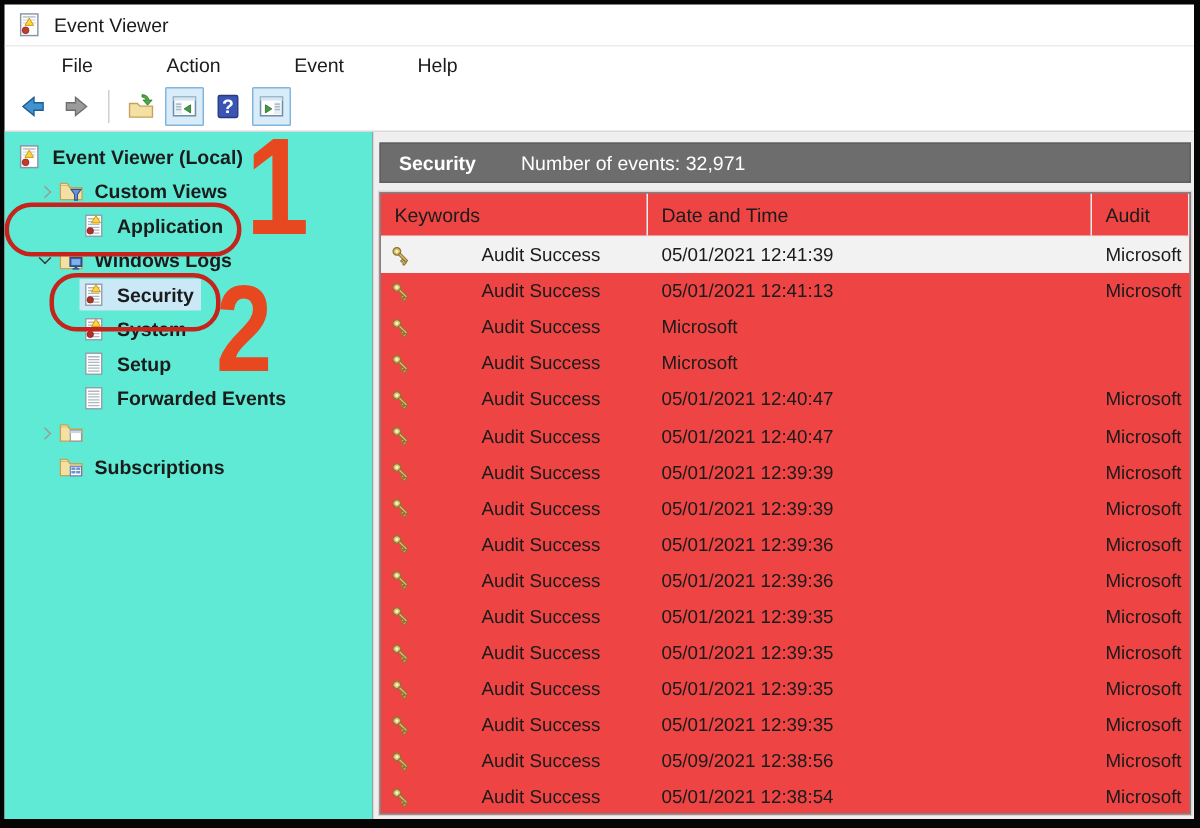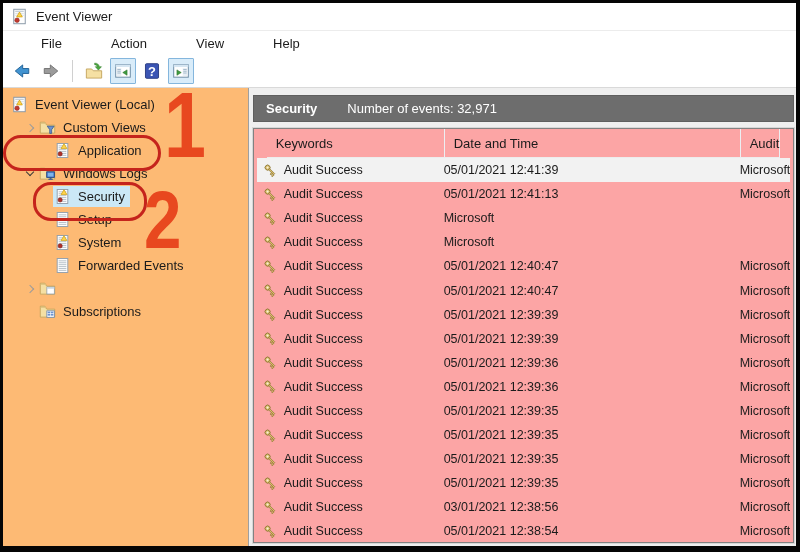--- a/index.html
+++ b/index.html
@@ -24,22 +24,22 @@
              border-bottom:1px solid #d9d9d9; }
   .tbtn { width:26px; height:26px; display:flex; align-items:center; justify-content:center;
           border:1px solid transparent; border-radius:1px; }
   .tbtn svg { width:18px; height:18px; }
   .tbtn.hl { background:#d9ecf9; border-color:#84b6dd; }
   .tsep { width:1px; height:22px; background:#d0d0d0; margin:0 5px; }
 
   
   .main { flex:1; min-height:0; display:flex; }
 
-  .tree-panel { width:246px; flex:none; background:#fdba74; border-right:1px solid #9f9f9f;
-                padding-top:5px; overflow:hidden; }
+  .tree-panel { width:246px; flex:none; background:#5eead4; border-right:1px solid #9f9f9f;
+                padding-top:5px; overflow:hidden;font-weight:bold; }
   .tree-item { height:23px; display:flex; align-items:center; white-space:nowrap; font-size:13px; }
   .tree-item.d0 { padding-left:7px; }
   .tree-item.d1 { padding-left:7px;margin-left:12px; }
   .tree-item.d2 { padding-left:50px; }
   .chev { width:16px; height:16px; flex:none; display:inline-flex; align-items:center; justify-content:center; }
   .chev.collapsed::before { content:''; width:5px; height:5px; border-right:1.4px solid #9b9b9b;
                             border-top:1.4px solid #9b9b9b; transform:rotate(45deg); display:block; }
   .chev.expanded::before  { content:''; width:5px; height:5px; border-right:1.5px solid #3a3a3a;
                             border-bottom:1.5px solid #3a3a3a; transform:rotate(45deg); margin-top:-3px; display:block; }
   .titem { display:inline-flex; align-items:center; padding:2px 5px 2px 1px; }
@@ -47,30 +47,30 @@
   .ticon { width:17px; height:17px; flex:none; margin-right:7px; }
   .ticon svg { width:100%; height:100%; }
 
   
   .right-panel { flex:1; min-width:0; background:#efefef; padding:7px 2px 3px 4px;
                  display:flex; flex-direction:column; }
   .sec-header { height:27px; flex:none; background:#6d6d6d; color:#fff; display:flex; align-items:center;
                 padding-left:12px; font-size:13px; margin-bottom:6px; border:1px solid #5f5f5f; }
   .sec-header .sec-title { font-weight:bold; margin-right:30px; }
 
-  .table-wrap { flex:1; min-height:0; border:1px solid #828282; background:#fca5a5; display:flex;
-                flex-direction:column; overflow:hidden; box-shadow:0 0 0 1px #d7d7d7;align-items:center; }
+  .table-wrap { flex:1; min-height:0; border:1px solid #828282; background:#ef4444; display:flex;
+                flex-direction:column; overflow:hidden; box-shadow:0 0 0 1px #d7d7d7; }
   .thead { height:29px; flex:none; display:grid; grid-template-columns:178px 296px 1fr;
            align-items:center; font-size:13px; border-bottom:1px solid #ededed; }
   .thead .hcell { padding-left:9px; height:100%; display:flex; align-items:center; border-right:1px solid #eceff2; }
   .tbody { flex:1; min-height:0; display:flex; flex-direction:column; overflow:hidden; }
   .trow { height:24.1px; flex:none; display:grid; grid-template-columns:178px 296px 1fr;
           align-items:center; font-size:12.5px; }
   .trow.hl { background:#f2f2f2; }
-  .cell { padding-left:9px; white-space:nowrap; overflow:hidden; display:flex; align-items:center; }
+  .cell { padding-left:9px; white-space:nowrap; overflow:hidden; display:flex; align-items:center;gap:40px; }
   .cell.kw { padding-left:6px; }
   .kicon { width:15px; height:15px; flex:none; margin-right:6px; }
   .kicon svg { width:100%; height:100%; }
 
   
   .ann-circle { position:absolute; border:3px solid #c5241c; border-radius:18px; pointer-events:none; z-index:5; }
   .ann-num { position:absolute; color:#e8481f; font-weight:bold; line-height:1;
              transform:scaleX(0.82); transform-origin:left top; pointer-events:none; z-index:5; }
   #ann-circle-1 { left:0px; top:132px; width:158px; height:36px; }
   #ann-num-1 { left:161px; top:76px; font-size:92px; }
@@ -90,21 +90,21 @@
           <rect x="4" y="6.4" width="8" height="0.9" fill="#d8dee5"></rect>
           <path d="M8 3.8 L10.7 8.4 L5.3 8.4 Z" fill="#ffd24a" stroke="#c99a00" stroke-width="0.6"></path>
           <circle cx="5.7" cy="11.5" r="2.1" fill="#c23a2f" stroke="#8d241c" stroke-width="0.5"></circle>
         </svg></span>
     <span>Event Viewer</span>
   </div>
 
   <div class="menubar">
       <span class="menu-item">File</span>
       <span class="menu-item">Action</span>
-      <span class="menu-item">View</span>
+      <span class="menu-item">Event</span>
       <span class="menu-item">Help</span>
     </div>
 
   <div class="toolbar">
       <span class="tbtn">
         <svg viewBox="0 0 16 16" xmlns="http://www.w3.org/2000/svg">
           <path d="M8.6 2.6 L2 8 L8.6 13.4 L8.6 10.2 L14 10.2 L14 5.8 L8.6 5.8 Z" fill="#4193d0" stroke="#1c5d93" stroke-width="0.8"></path>
         </svg>
       </span>
       <span class="tbtn">
@@ -234,40 +234,40 @@
             <span class="ticon"><svg viewBox="0 0 16 16" xmlns="http://www.w3.org/2000/svg">
                 <rect x="3" y="1.4" width="10" height="13.2" fill="#fdfdfd" stroke="#93a0ad" stroke-width="0.9"></rect>
                 <g stroke="#aeb8c2" stroke-width="0.8">
                   <line x1="4.4" y1="3.6" x2="11.6" y2="3.6"></line>
                   <line x1="4.4" y1="5.4" x2="11.6" y2="5.4"></line>
                   <line x1="4.4" y1="7.2" x2="11.6" y2="7.2"></line>
                   <line x1="4.4" y1="9" x2="11.6" y2="9"></line>
                   <line x1="4.4" y1="10.8" x2="11.6" y2="10.8"></line>
                   <line x1="4.4" y1="12.6" x2="11.6" y2="12.6"></line>
                 </g>
-              </svg></span>
-            <span>Setup</span>
+                <path d="M9.4 1.6 L12.2 6.2 L6.6 6.2 Z" fill="#ffd24a" stroke="#c99a00" stroke-width="0.6"></path>
+                <circle cx="5.8" cy="11.2" r="2" fill="#b03028" stroke="#7c1f18" stroke-width="0.5"></circle>
+              </svg></span>
+            <span>System</span>
           </span>
         </div>
         <div class="tree-item d2">
           <span class="titem">
             <span class="ticon"><svg viewBox="0 0 16 16" xmlns="http://www.w3.org/2000/svg">
                 <rect x="3" y="1.4" width="10" height="13.2" fill="#fdfdfd" stroke="#93a0ad" stroke-width="0.9"></rect>
                 <g stroke="#aeb8c2" stroke-width="0.8">
                   <line x1="4.4" y1="3.6" x2="11.6" y2="3.6"></line>
                   <line x1="4.4" y1="5.4" x2="11.6" y2="5.4"></line>
                   <line x1="4.4" y1="7.2" x2="11.6" y2="7.2"></line>
                   <line x1="4.4" y1="9" x2="11.6" y2="9"></line>
                   <line x1="4.4" y1="10.8" x2="11.6" y2="10.8"></line>
                   <line x1="4.4" y1="12.6" x2="11.6" y2="12.6"></line>
                 </g>
-                <path d="M9.4 1.6 L12.2 6.2 L6.6 6.2 Z" fill="#ffd24a" stroke="#c99a00" stroke-width="0.6"></path>
-                <circle cx="5.8" cy="11.2" r="2" fill="#b03028" stroke="#7c1f18" stroke-width="0.5"></circle>
-              </svg></span>
-            <span>System</span>
+              </svg></span>
+            <span>Setup</span>
           </span>
         </div>
         <div class="tree-item d2">
           <span class="titem">
             <span class="ticon"><svg viewBox="0 0 16 16" xmlns="http://www.w3.org/2000/svg">
                 <rect x="3" y="1.4" width="10" height="13.2" fill="#fdfdfd" stroke="#93a0ad" stroke-width="0.9"></rect>
                 <g stroke="#aeb8c2" stroke-width="0.8">
                   <line x1="4.4" y1="3.6" x2="11.6" y2="3.6"></line>
                   <line x1="4.4" y1="5.4" x2="11.6" y2="5.4"></line>
                   <line x1="4.4" y1="7.2" x2="11.6" y2="7.2"></line>
@@ -549,21 +549,21 @@
                     <g transform="rotate(45 8 8)">
                       <circle cx="3.6" cy="8" r="2.7" fill="#d9bd6b" stroke="#8a7430" stroke-width="0.9"></circle>
                       <circle cx="3.6" cy="8" r="1.1" fill="#f7f1da"></circle>
                       <rect x="6" y="7.2" width="7.6" height="1.7" fill="#d9bd6b" stroke="#8a7430" stroke-width="0.7"></rect>
                       <rect x="10.4" y="8.9" width="1.3" height="2.1" fill="#d9bd6b" stroke="#8a7430" stroke-width="0.7"></rect>
                       <rect x="12.8" y="8.9" width="1.3" height="2.5" fill="#d9bd6b" stroke="#8a7430" stroke-width="0.7"></rect>
                     </g>
                   </svg></span>
                 <span>Audit Success</span>
               </div>
-              <div class="cell">03/01/2021 12:38:56</div>
+              <div class="cell">05/09/2021 12:38:56</div>
               <div class="cell">Microsoft</div>
             </div>
             <div class="trow">
               <div class="cell kw">
                 <span class="kicon"><svg viewBox="0 0 16 16" xmlns="http://www.w3.org/2000/svg">
                     <g transform="rotate(45 8 8)">
                       <circle cx="3.6" cy="8" r="2.7" fill="#d9bd6b" stroke="#8a7430" stroke-width="0.9"></circle>
                       <circle cx="3.6" cy="8" r="1.1" fill="#f7f1da"></circle>
                       <rect x="6" y="7.2" width="7.6" height="1.7" fill="#d9bd6b" stroke="#8a7430" stroke-width="0.7"></rect>
                       <rect x="10.4" y="8.9" width="1.3" height="2.1" fill="#d9bd6b" stroke="#8a7430" stroke-width="0.7"></rect>

